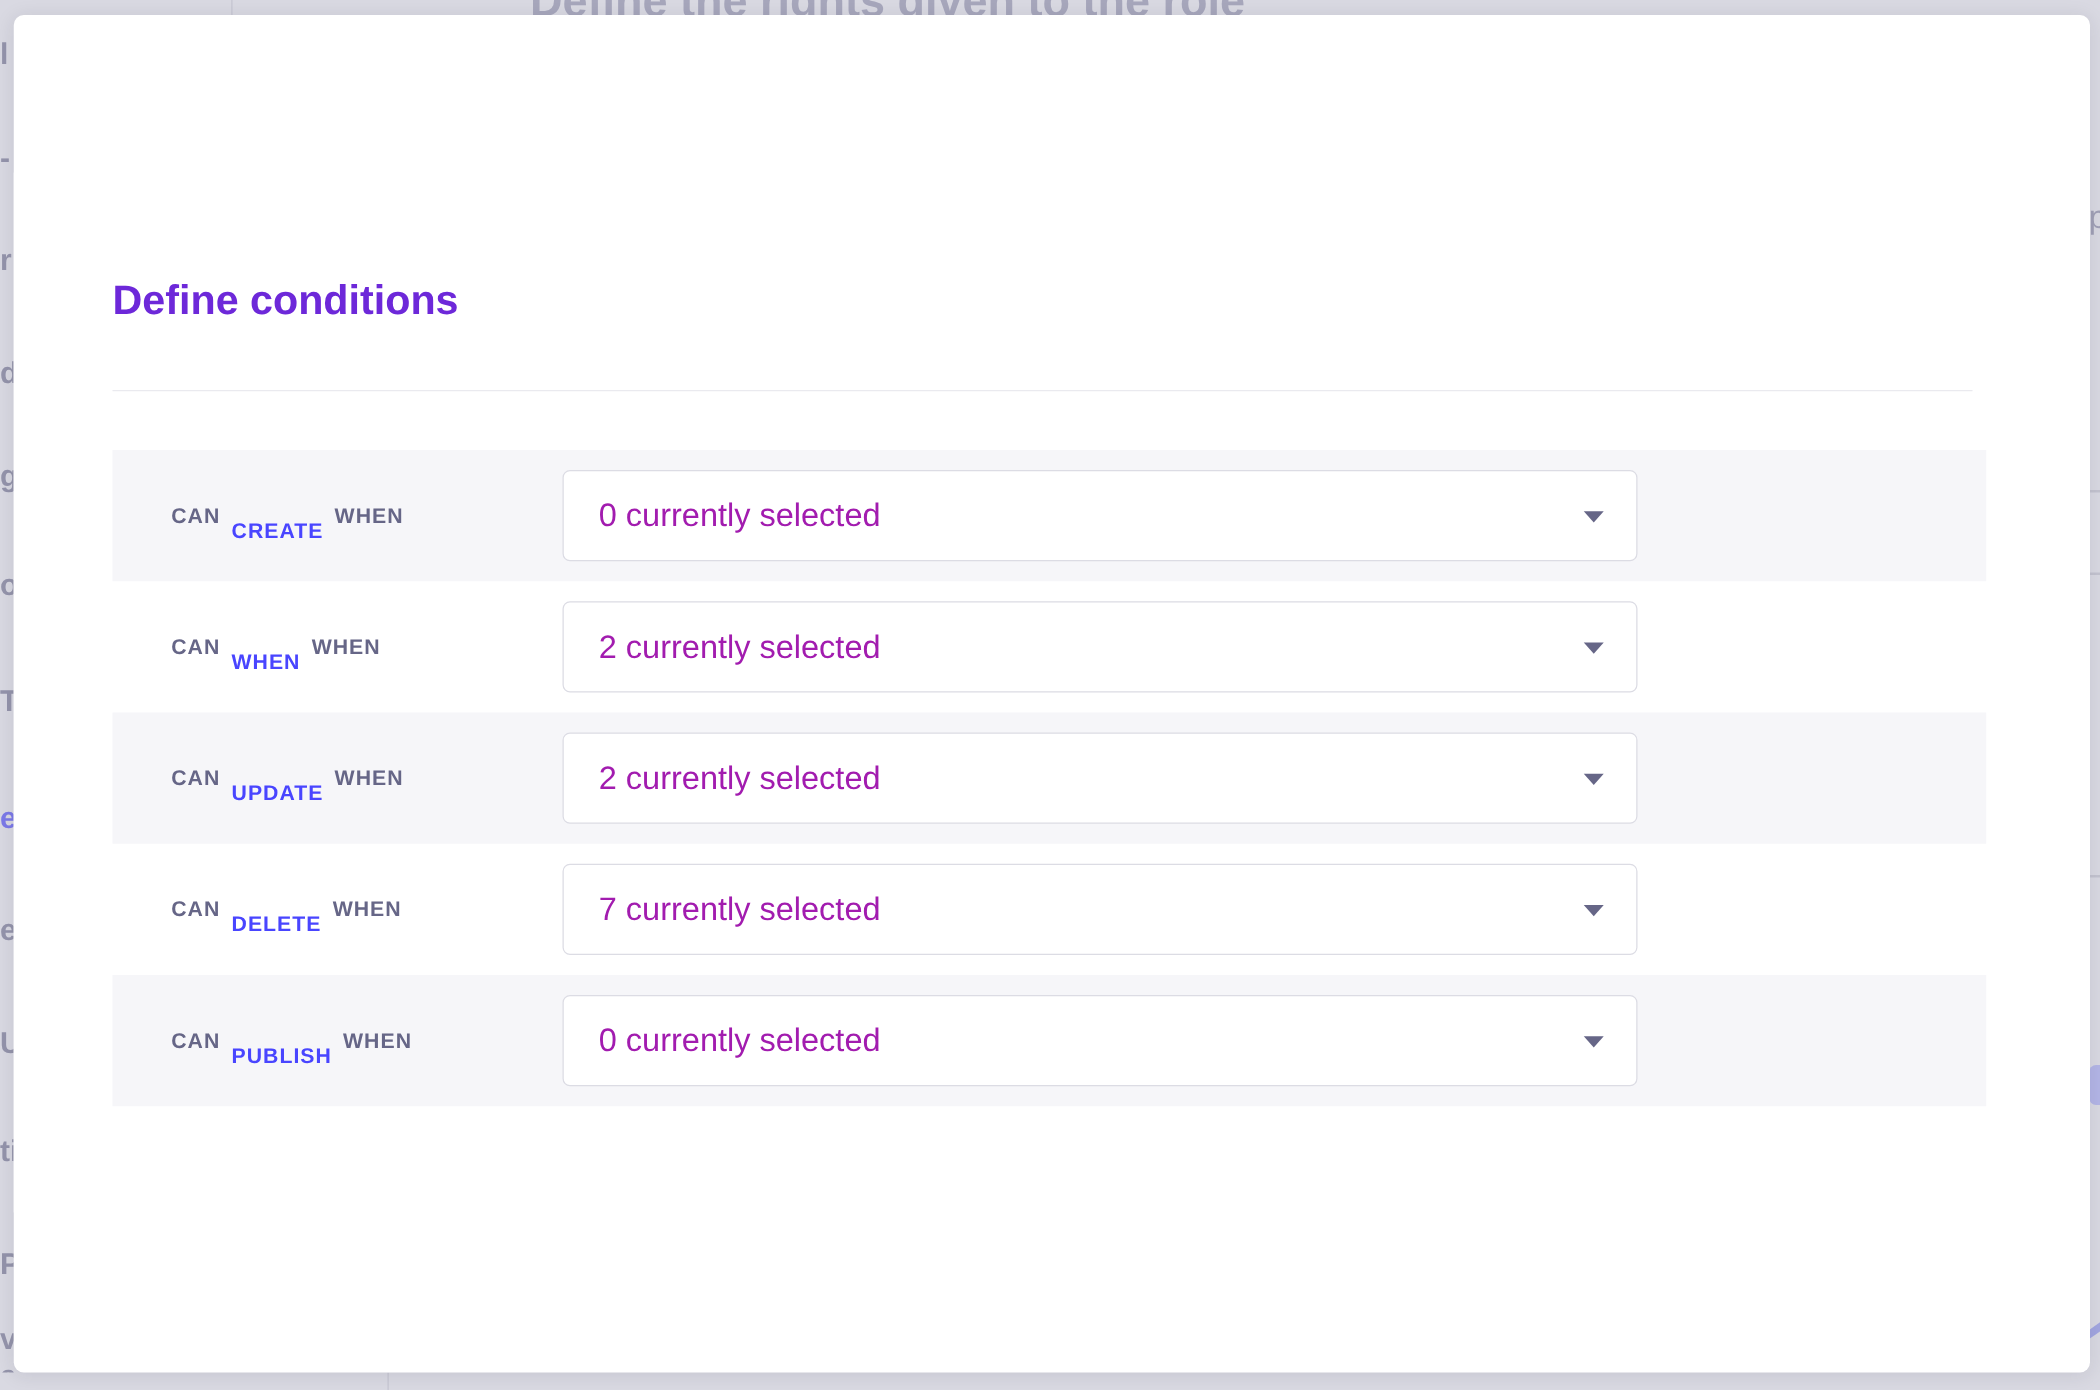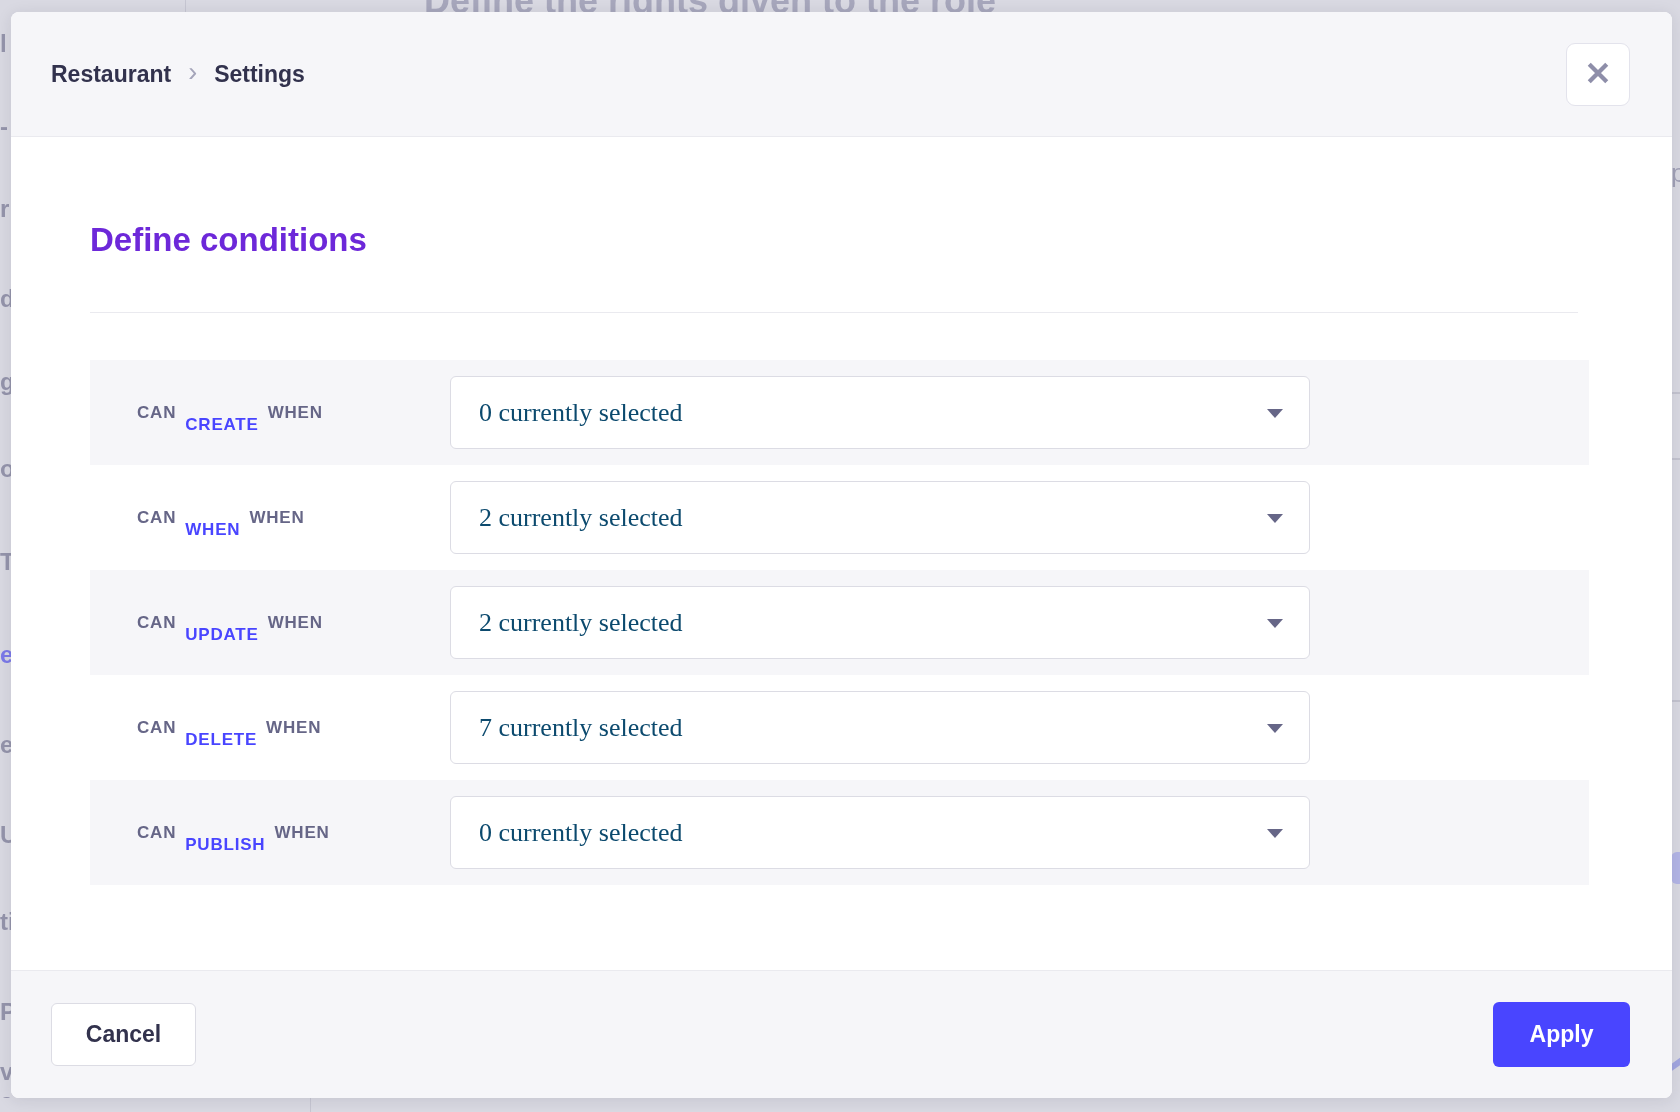--- a/index.html
+++ b/index.html
@@ -81,21 +81,21 @@
     position: absolute; left: 47px; top: 0; height: 105px;
     display: flex; align-items: center; gap: 9px;
     font-size: 17px; font-weight: 700; letter-spacing: 0.8px; color: #666687; text-align: right;
   }
   .perm-label .action { color: #4945ff; margin-top: 24px; }
   .dropdown {
     position: absolute; left: 360px; top: 16px; width: 860px; height: 73px;
     background: #ffffff; border: 1px solid #dcdce4; border-radius: 6px;
     display: flex; align-items: center; padding-left: 28px; cursor: pointer;
   }
-  .dropdown-value { font-size: 26px; color: #0c4a6e; font-family: Liberation Serif, serif; }
+  .dropdown-value { font-size: 26px; color: #a21caf; }
   .dropdown .caret {
     position: absolute; right: 26px; top: 32px;
     width: 0; height: 0;
     border-left: 8px solid transparent; border-right: 8px solid transparent;
     border-top: 9px solid #666687;
   }
 
   .modal-footer {
     position: absolute; left: 0; bottom: 0; width: 100%; height: 128px;
     background: #f6f6f9; border-top: 1px solid #eaeaef;
@@ -146,34 +146,20 @@
   <span class="frag-pill"></span>
   <span class="frag-diag"></span>
 </div>
 
 <div class="backdrop-bottom">
   <span class="bg-vline"></span>
 </div>
 
 <div class="modal">
 
-  <div class="modal-header">
-    <div class="breadcrumb">
-      <span class="crumb">Restaurant</span>
-      <span class="crumb-sep">›</span>
-      <span class="crumb">Settings</span>
-    </div>
-    <div class="close-btn">
-      <span>
-        <svg width="30" height="30" viewBox="0 0 24 24">
-            <path d="M5 5 L19 19 M19 5 L5 19" stroke="#8e8ea9" stroke-width="3.4" fill="none"></path>
-          </svg>
-      </span>
-    </div>
-  </div>
 
   <div class="modal-body">
     <div class="page-title">Define conditions</div>
     <div class="title-divider"></div>
 
     <div class="rows">
 
       <div class="perm-row shade">
         <div class="perm-label">
           <span>CAN</span>
@@ -230,18 +216,14 @@
         </div>
         <div class="dropdown">
           <span class="dropdown-value">0 currently selected</span>
           <span class="caret"></span>
         </div>
       </div>
 
     </div>
   </div>
 
-  <div class="modal-footer">
-    <button class="btn btn-cancel">Cancel</button>
-    <button class="btn btn-apply">Apply</button>
-  </div>
 
 </div>
 
 </body></html>

